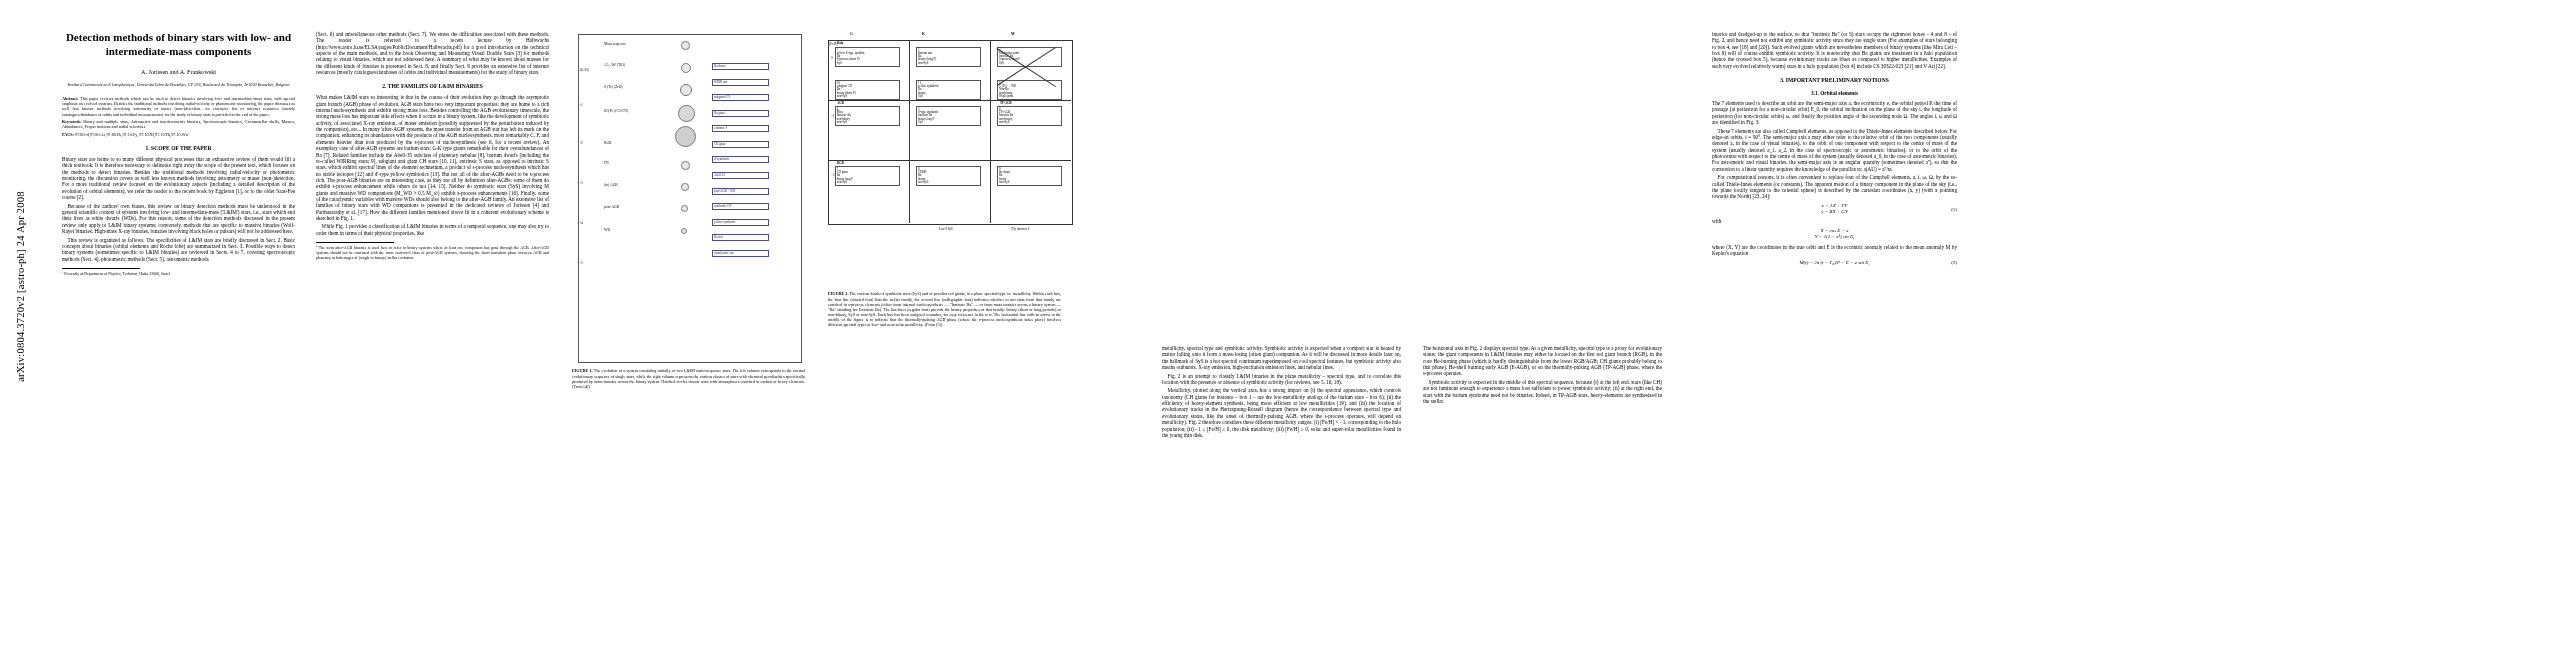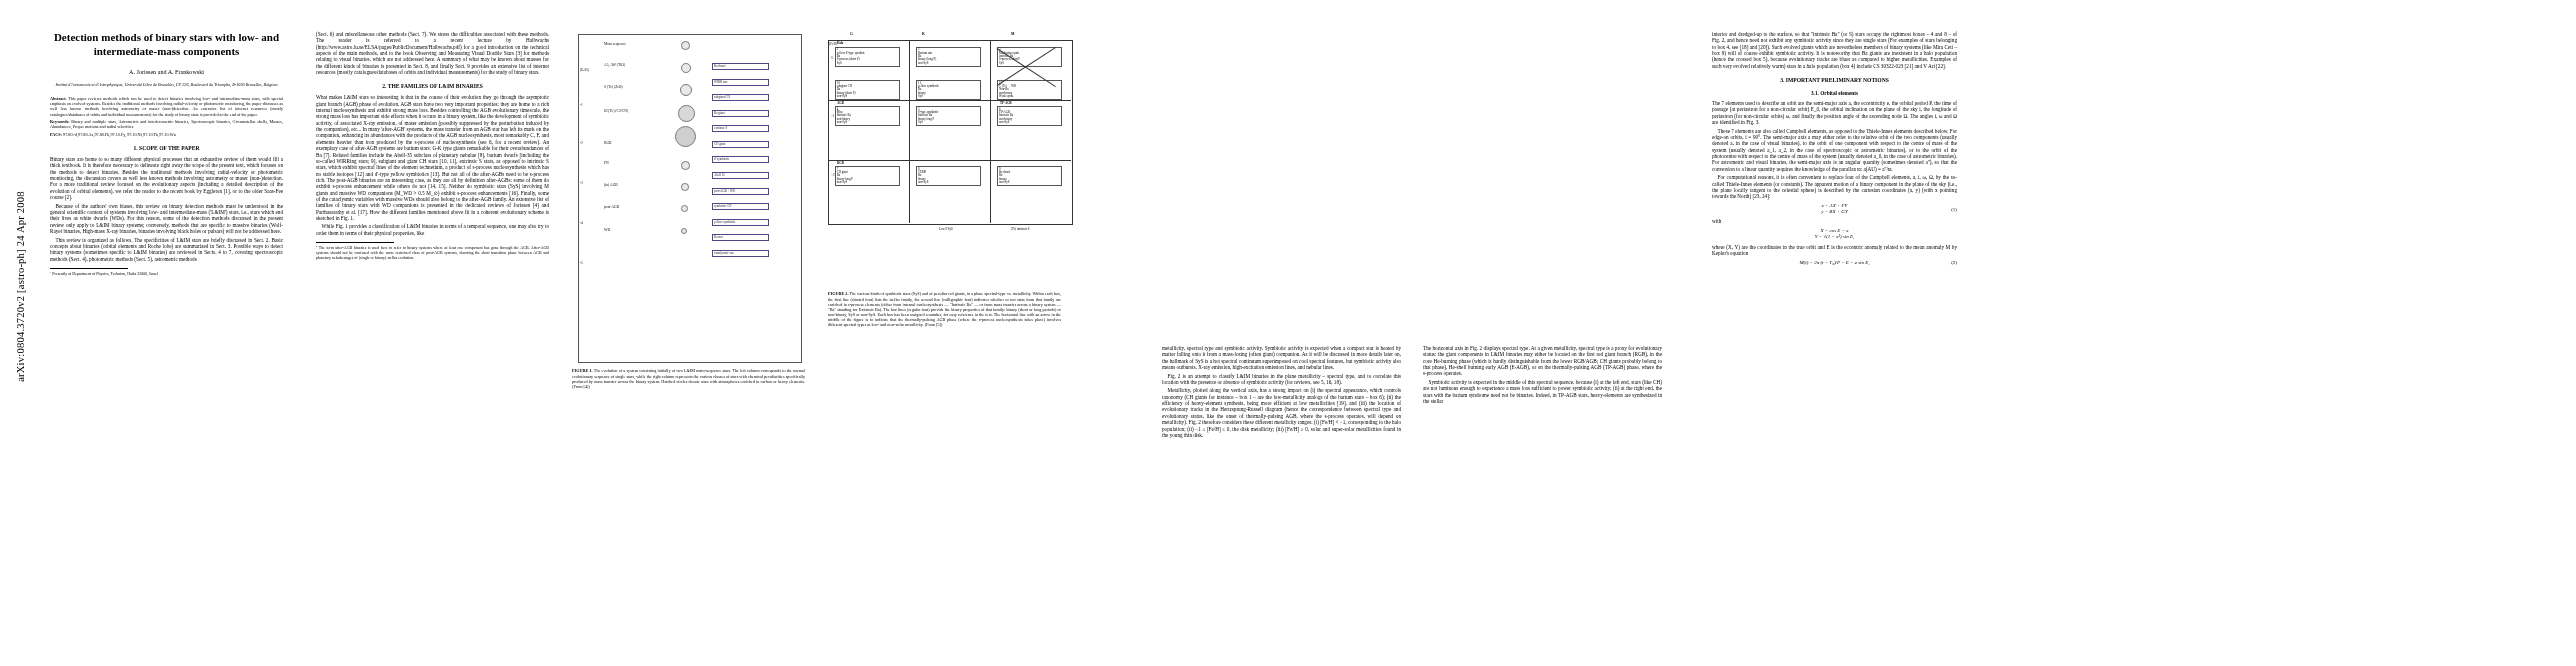--- a/index.html
+++ b/index.html
@@ -11,21 +11,21 @@
     position:absolute;left:-146px;top:281px;width:333px;
     transform:rotate(-90deg);transform-origin:center center;
     font-family:"Liberation Serif",serif;font-size:10.6px;letter-spacing:0.2px;color:#000;
     text-align:center;white-space:nowrap;
   }
 
   .col{position:absolute;top:31px;font-size:5.2px;line-height:1.22;text-align:justify;}
   .col p{margin:0 0 2.2px 0;text-indent:5.6px;}
   .col p.noind{text-indent:0;}
 
-  #col1{left:50px;width:233px;}
+  #col1{left:62px;width:233px;}
   #col2{left:316px;width:233px;}
   #col3{left:572px;width:233px;}
   #col4{left:828px;width:233px;}
   #col5{left:1162px;width:239px;}
   #col6{left:1423px;width:239px;}
   #col7{left:1712px;width:245px;}
 
   .title{font-size:11px;font-weight:bold;text-align:center;line-height:1.25;margin:0 0 10px 0;}
   .authors{font-size:6.1px;text-align:center;margin:0 0 5.6px 0;}
   .affil{font-size:4.2px;font-style:italic;text-align:center;margin:0 0 9px 0;line-height:1.3;}

